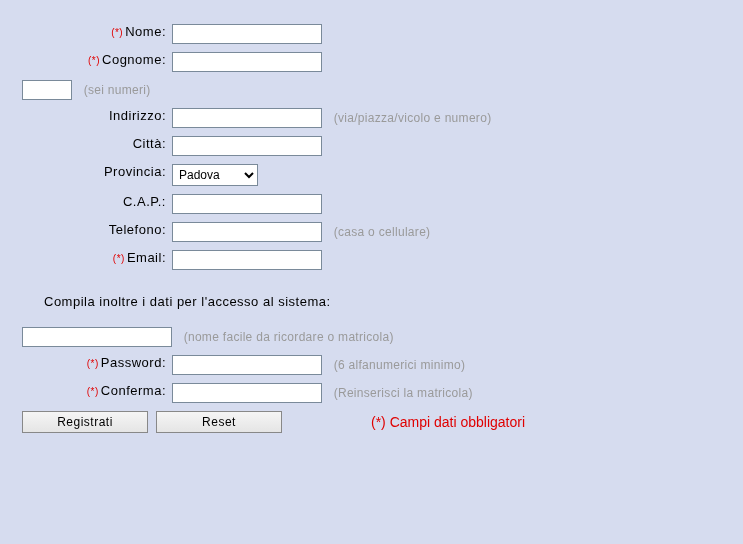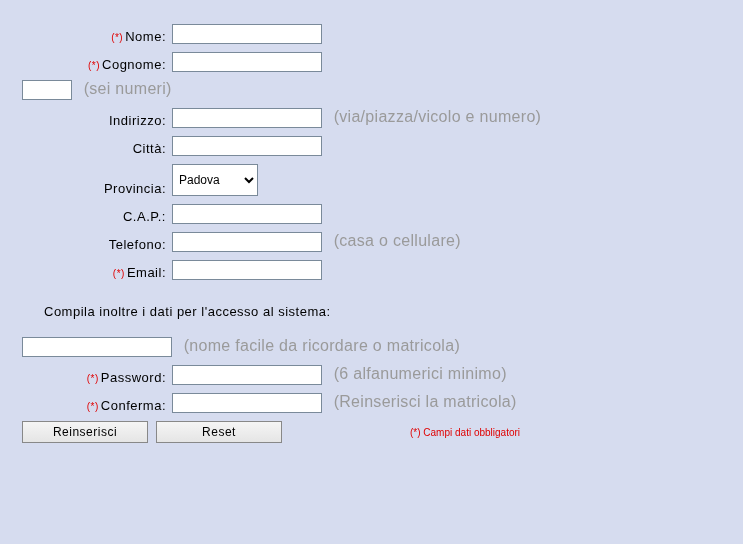--- a/index.html
+++ b/index.html
@@ -12,21 +12,21 @@
     color: #000;
     width: 743px;
     height: 544px;
     overflow: hidden;
   }
   .form-container {
     padding: 24px 22px 20px 22px;
   }
   .row {
     display: flex;
-    align-items: flex-end;
+    align-items: flex-start;
     margin-bottom: 8px;
   }
   .label-cell {
     width: 150px;
     text-align: right;
     padding-right: 6px;
     letter-spacing: 0.5px;
   }
   .req {
     color: #e00000;
@@ -39,28 +39,28 @@
     border: 1px solid #7a8a9a;
     background: #fff;
     height: 20px;
     padding: 1px 3px;
     font-family: Verdana, Geneva, sans-serif;
     font-size: 12px;
   }
   .input-cell select {
     border: 1px solid #7a8a9a;
     background: #fff;
-    height: 32px;
+    height: 22px;
     font-family: Verdana, Geneva, sans-serif;
     font-size: 12px;
     padding: 1px 2px;
   }
   .hint {
     color: #9a9a9a;
-    font-size: 16px;
+    font-size: 12px;
     margin-left: 8px;
     letter-spacing: 0.3px;
     margin-top: 48px;
   }
   .section-text {
     margin: 24px 0 18px 22px;
     font-size: 13px;
     letter-spacing: 0.5px;
   }
   .confirm-text {
@@ -78,22 +78,22 @@
     width: 126px;
     height: 22px;
     font-family: Verdana, Geneva, sans-serif;
     font-size: 12px;
     letter-spacing: 0.5px;
     cursor: pointer;
     margin-right: 8px;
   }
   .footnote {
     color: #e00000;
-    font-size: 10px;
-    margin-left: 120px;
+    font-size: 14px;
+    margin-left: 81px;
   }
   .w150 { width: 150px; }
   .w50  { width: 50px; }
   .w86  { width: 86px; }
 </style>
 </head>
 <body>
 
 <div class="form-container">
 
@@ -204,18 +204,18 @@
       <span class="req">(*)</span><span>Conferma:</span>
     </div>
     <div class="input-cell">
       <input type="password" class="w150" style="">
       <span class="hint">(Reinserisci la matricola)</span>
     </div>
   </div>
 
 
   <div class="button-row">
-    <button class="btn">Reinserisci</button>
+    <button class="btn">Registrati</button>
     <button class="btn">Reset</button>
     <span class="footnote">(*) Campi dati obbligatori</span>
   </div>
 
 </div>
 
 </body></html>

